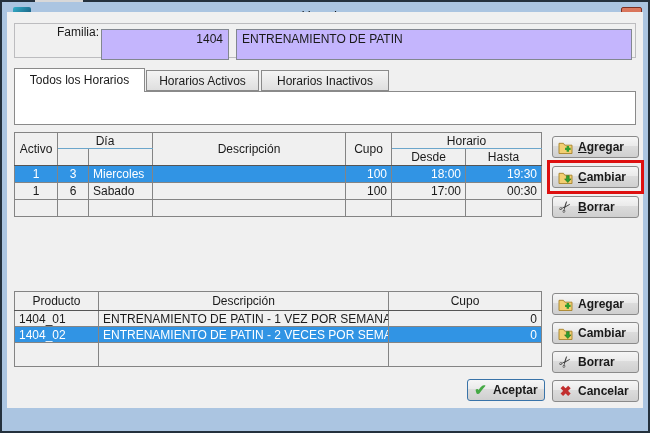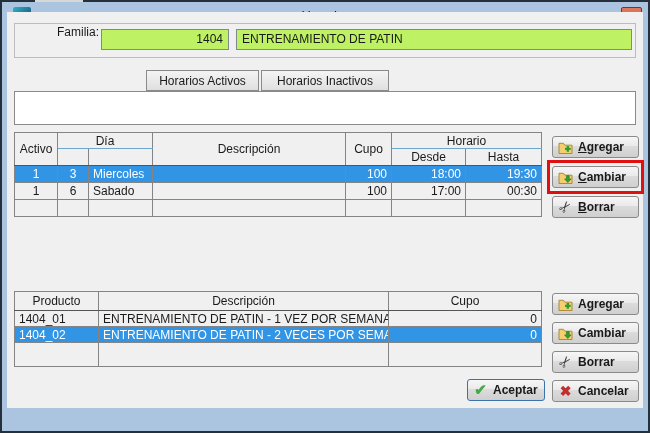--- a/index.html
+++ b/index.html
@@ -23,21 +23,21 @@
     background:linear-gradient(#dd7a60,#c85a43); border:1px solid #7e3022; border-radius:2px;
     color:#1d0f0a; font-weight:bold; font-size:12px; text-align:center; line-height:18px; cursor:pointer;
   }
 
   
   #body { position:absolute; left:7px; top:12px; width:636px; height:396px; background:#f0f0f0; }
 
   
   #familia-group { position:absolute; left:7px; top:11px; width:622px; height:35px; border:1px solid #bcbcbf; }
   #familia-label { position:absolute; left:22px; top:13px; width:70px; text-align:right; }
-  .textbox { position:absolute; height:21px; background:#bef264; border:1px solid #828790; line-height:19px; }
+  .textbox { position:absolute; height:31px; background:#c4b5fd; border:1px solid #828790; line-height:19px; }
   #familia-code { left:94px; top:17px; width:128px; text-align:right; padding-right:5px; }
   #familia-name { left:229px; top:17px; width:396px; text-align:left; padding-left:5px; }
 
   
   .tab { position:absolute; border:1px solid #8a8a8a; text-align:center; cursor:pointer; }
   .tab.active { left:7px; top:56px; width:131px; height:24px; background:#fff; border-bottom:none; z-index:3; line-height:22px; }
   .tab.inactive { top:58px; height:21px; background:linear-gradient(#f4f4f4,#dfdfdf); line-height:20px; z-index:1; }
   #tab-activos { left:139px; width:113px; }
   #tab-inactivos { left:254px; width:128px; }
   #tab-panel { position:absolute; left:7px; top:79px; width:622px; height:34px; background:#fff; border:1px solid #8a8a8a; z-index:2; }
@@ -109,20 +109,21 @@
     <div id="close-btn">x</div>
   </div>
 
   <div id="body">
 
     <div id="familia-group"></div>
     <div id="familia-label">Familia:</div>
     <div id="familia-code" class="textbox">1404</div>
     <div id="familia-name" class="textbox">ENTRENAMIENTO DE PATIN</div>
 
+    <div class="tab active" id="tab-todos">Todos los Horarios</div>
     <div class="tab inactive" id="tab-activos">Horarios Activos</div>
     <div class="tab inactive" id="tab-inactivos">Horarios Inactivos</div>
     <div id="tab-panel"></div>
 
     <table id="schedule-table">
       <colgroup>
         <col style="width:43px">
           <col style="width:31px">
           <col style="width:64px">
         <col style="width:193px">

